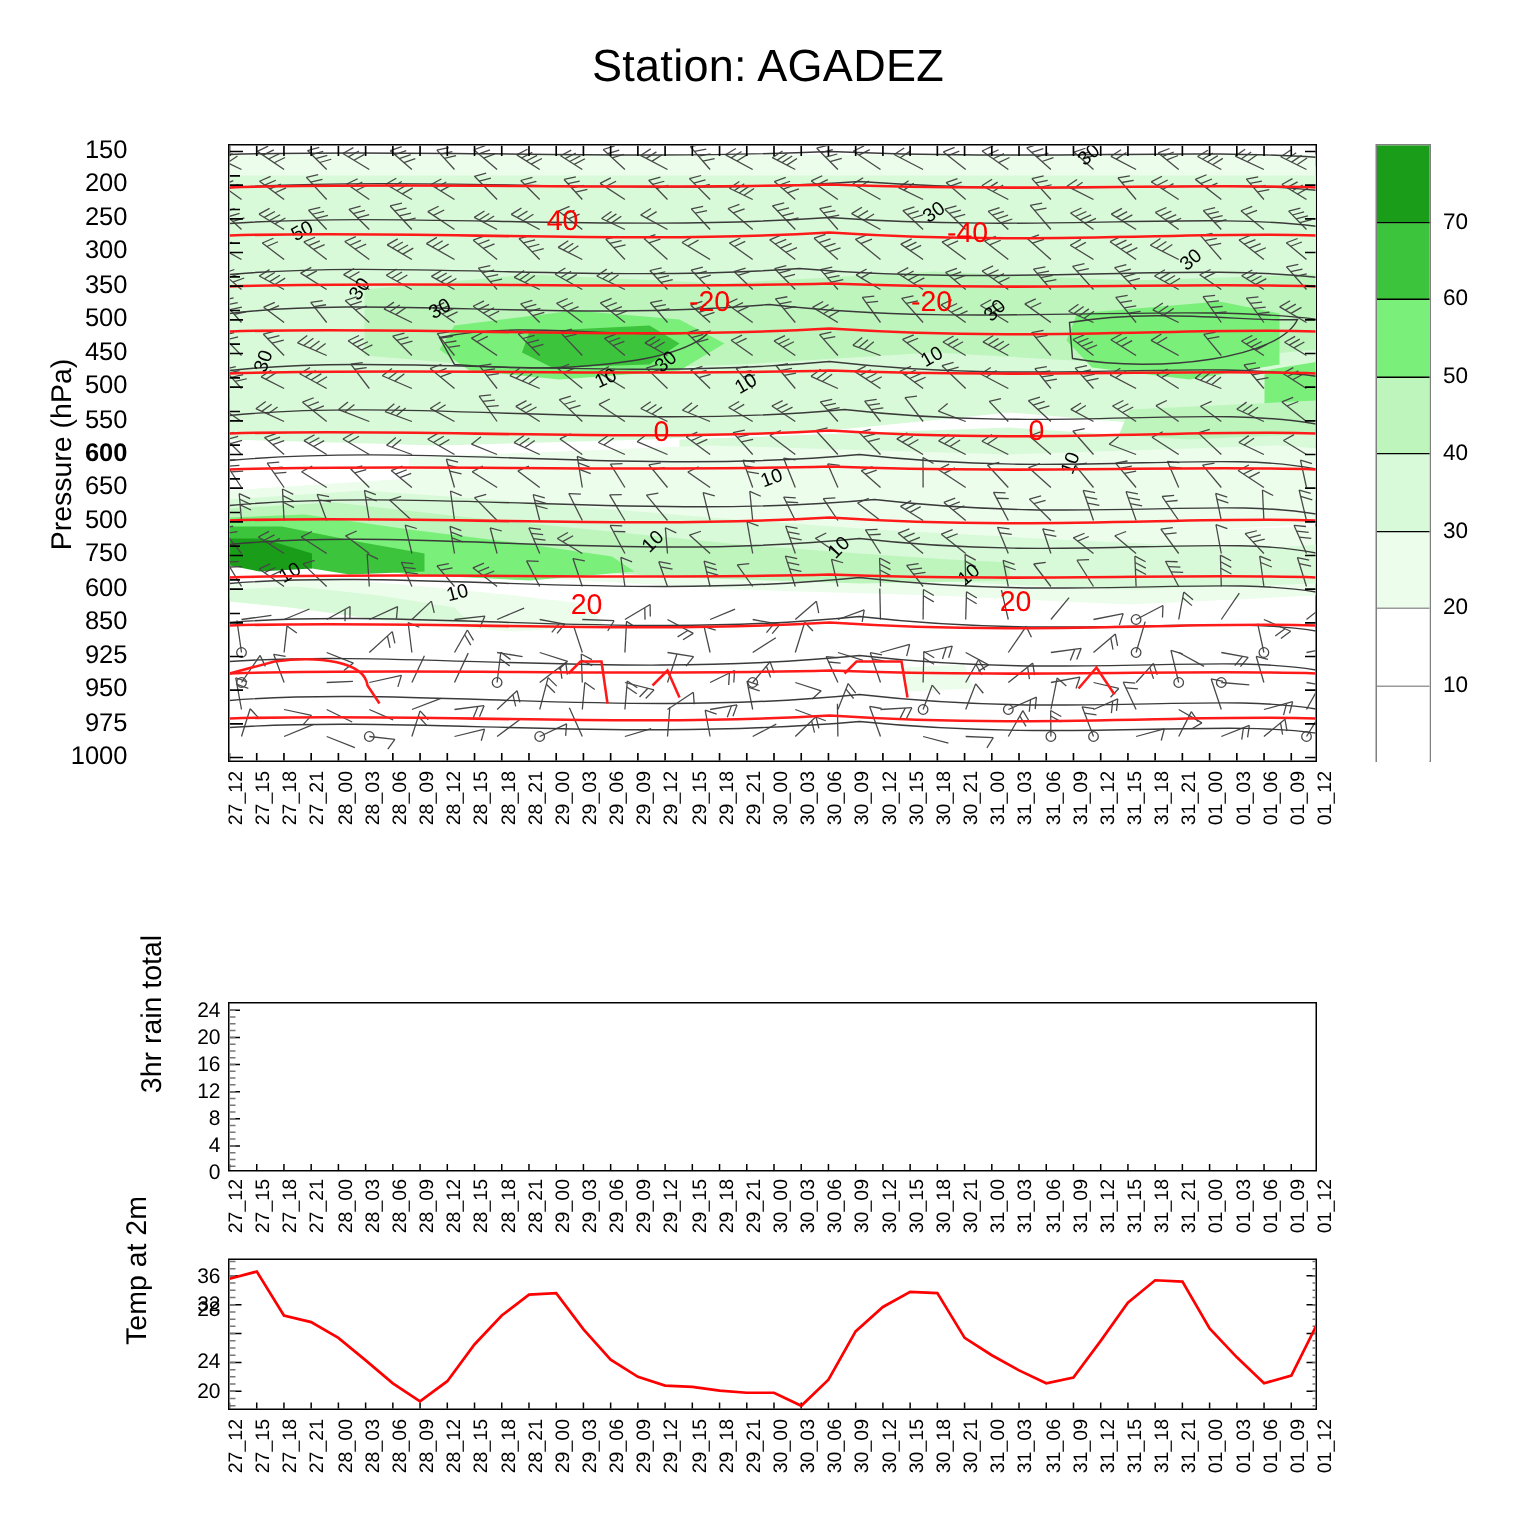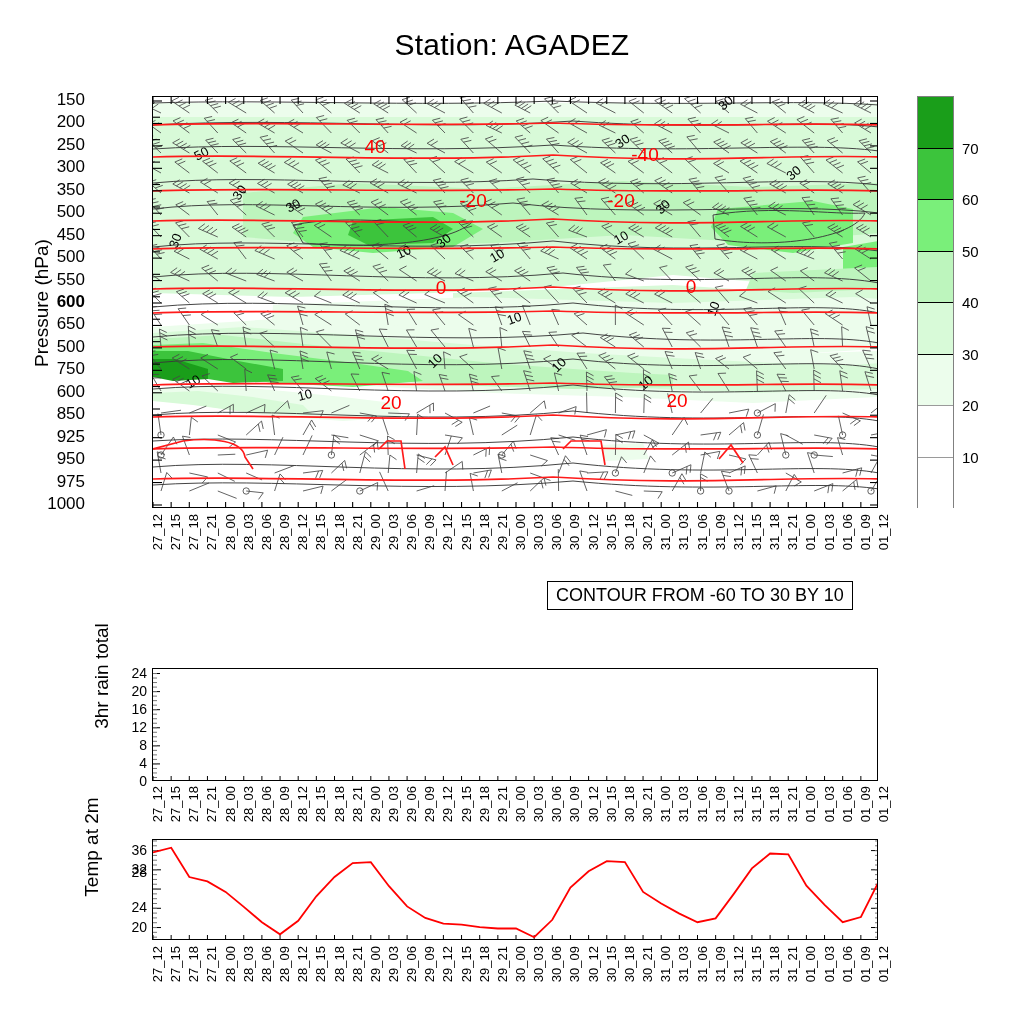--- a/index.html
+++ b/index.html
@@ -1964,21 +1964,20 @@
   <div id="cbarLabels">
       <span style="top: 51.5px;">70</span>
       <span style="top: 103px;">60</span>
       <span style="top: 154.5px;">50</span>
       <span style="top: 206px;">40</span>
       <span style="top: 257.5px;">30</span>
       <span style="top: 309px;">20</span>
       <span style="top: 360.5px;">10</span>
     </div>
 
-  <div id="contourBox">CONTOUR FROM -60 TO 30 BY 10</div>
 
   <div class="yaxis-title" id="yTitleRain">3hr rain total</div>
   <div class="ylab-small" id="rainYLabels" style="left:152px;top:668px;height:113px;">
       <span style="top: 113px;">0</span>
       <span style="top: 94.92px;">4</span>
       <span style="top: 76.84px;">8</span>
       <span style="top: 58.76px;">12</span>
       <span style="top: 40.68px;">16</span>
       <span style="top: 22.6px;">20</span>
       <span style="top: 4.52px;">24</span>

